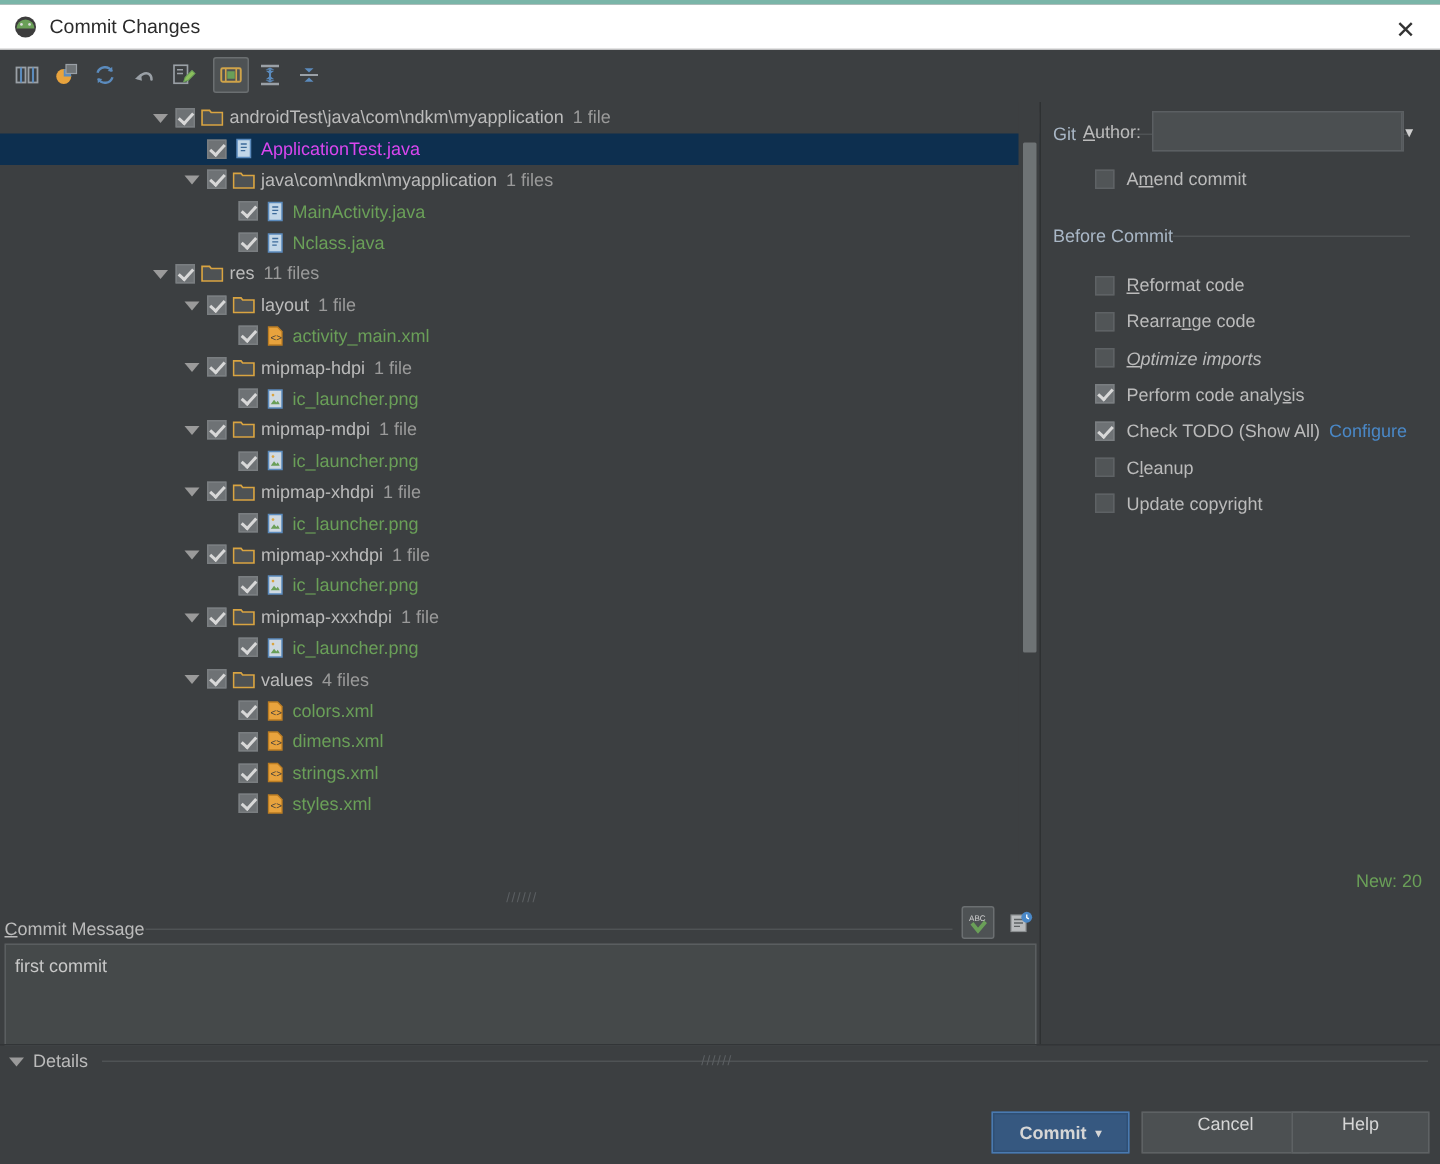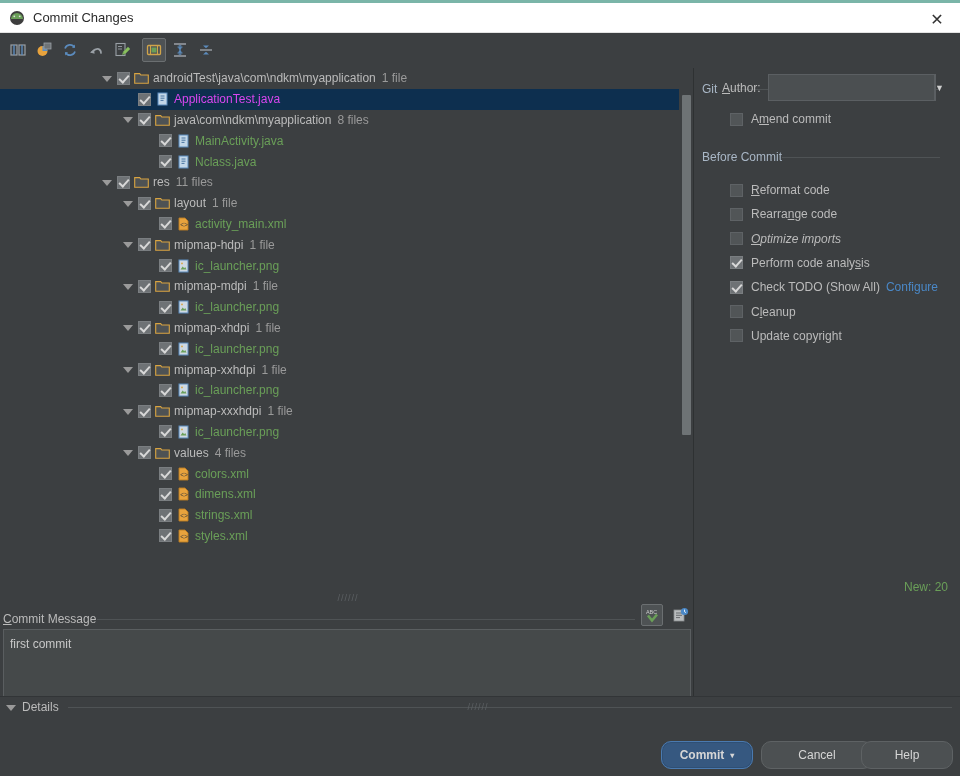--- a/index.html
+++ b/index.html
@@ -204,23 +204,23 @@
     border-left:5px solid transparent; border-right:5px solid transparent;
     border-top:6px solid #9a9a9a;
   }
   .details-text { font-size:12px; color:#bbbbbb; }
   .details-rule { position:absolute; top:707px; left:68px; width:884px; height:1px; background:#4f5355; }
   .sep-top { position:absolute; top:696px; left:0; width:960px; height:1px; background:#323537; }
 
   
   .btn {
     position:absolute; top:741px; height:28px;
-    display:flex; align-items:center; justify-content:center;
+    display:flex; justify-content:center;
     font-size:12px; color:#d6d6d6; background:#4c5052;
-    border:1px solid #5e6264; border-radius:10px; cursor:pointer;
+    border:1px solid #5e6264; border-radius:0; cursor:pointer;
   }
   .btn-commit {
     left:661px; width:92px; background:#365880; border:1px solid #4a7ab0;
     box-shadow: inset 0 0 0 1px #2f4f74;
     font-weight:bold;
   }
   .btn-commit .cap { display:flex; align-items:center; gap:6px; }
   .btn-commit .caret { font-size:8px; }
   .btn-cancel { left:761px; width:112px; }
   .btn-help   { left:861px; width:92px; }
@@ -350,21 +350,21 @@
       </div>
       <div class="tree-row">
         <span style="width: 83px; flex: 0 0 auto;"></span>
         <span class="twisty"></span>
         <span style="width: 5px; flex: 0 0 auto;"></span>
         <span class="chk"></span>
         <span class="ficon"><svg width="15" height="14" viewBox="0 0 15 14">
             <path d="M0.7 2.6h5l1.1 1.4h7.5v8.3H0.7z" fill="#4e5254" stroke="#d9a441" stroke-width="1.1"></path>
           </svg></span>
         <span class="node-label c-folder">java\com\ndkm\myapplication</span>
-        <span class="node-count">8 files</span>
+        <span class="node-count">1 files</span>
       </div>
       <div class="tree-row">
         <span style="width: 104px; flex: 0 0 auto;"></span>
         <span class="twisty empty"></span>
         <span style="width: 5px; flex: 0 0 auto;"></span>
         <span class="chk"></span>
         <span class="ficon"><svg width="15" height="14" viewBox="0 0 15 14">
             <rect x="3" y="1" width="9" height="12" fill="#c3d7e8" stroke="#5b8bbd" stroke-width="1"></rect>
             <path d="M5.5 4h4M5.5 6.2h4M5.5 8.4h3" stroke="#3c6a99" stroke-width="0.9"></path>
           </svg></span>

